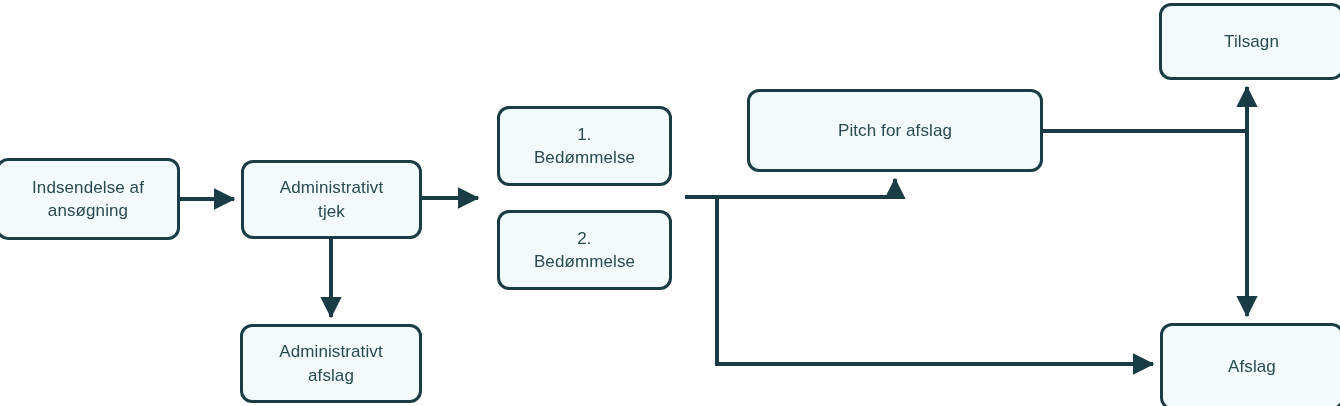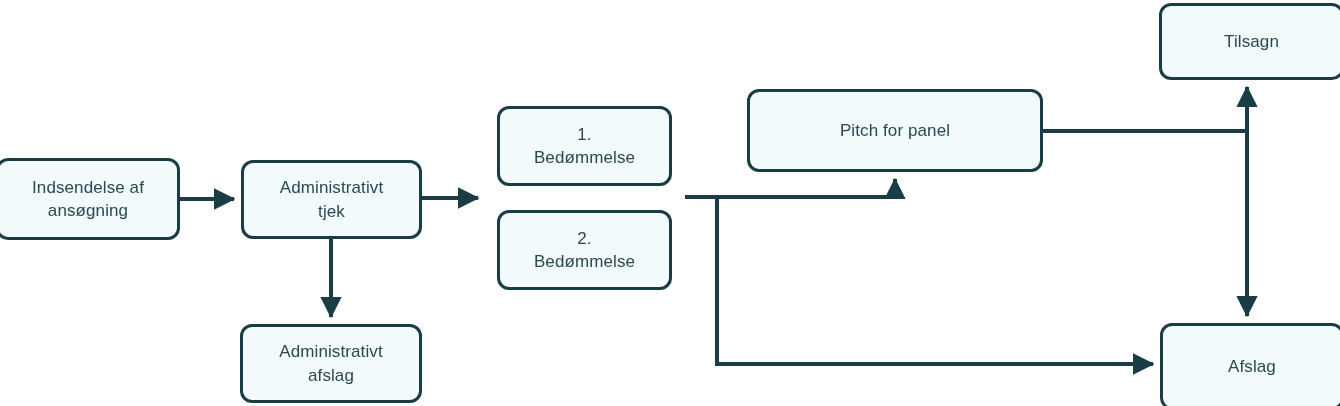--- a/index.html
+++ b/index.html
@@ -84,19 +84,19 @@
 
   <div class="node" style="left:240px; top:324px; width:182px; height:79px;">Administrativt
 afslag</div>
 
   <div class="node" style="left:497px; top:106px; width:175px; height:80px;">1.
 Bedømmelse</div>
 
   <div class="node" style="left:497px; top:210px; width:175px; height:80px;">2.
 Bedømmelse</div>
 
-  <div class="node" style="left:747px; top:89px; width:296px; height:83px;">Pitch for panel</div>
+  <div class="node" style="left:747px; top:89px; width:296px; height:83px;">Pitch for afslag</div>
 
   <div class="node" style="left:1159px; top:3px; width:185px; height:77px;">Tilsagn</div>
 
   <div class="node" style="left:1160px; top:323px; width:184px; height:87px;">Afslag</div>
 
 </div>
 
 </body></html>

